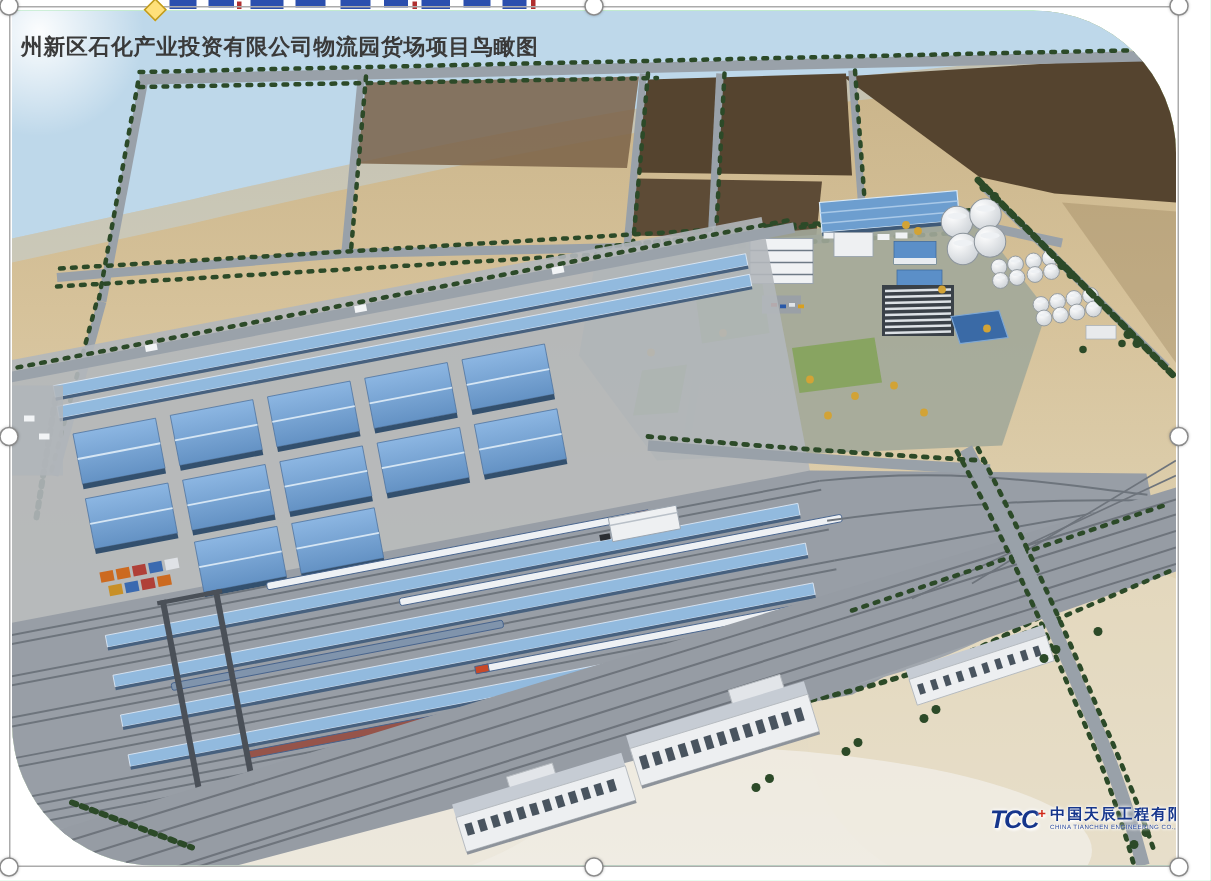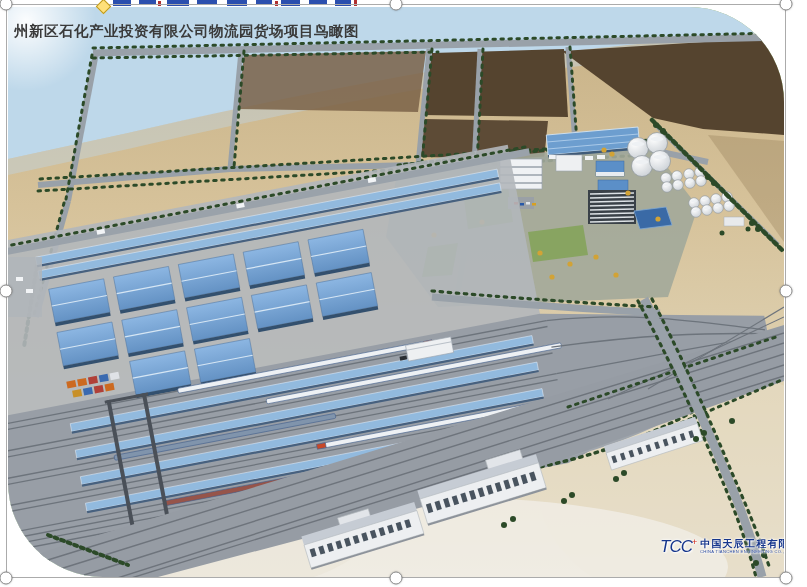--- a/index.html
+++ b/index.html
@@ -8,21 +8,21 @@
   
   .fragments{position:absolute;left:110px;top:0;width:260px;height:7px;}
   
   .picture{position:absolute;left:8px;top:7px;width:776px;height:570px;
            border-radius:0 95px 0 95px;overflow:hidden;background:#86efac;}
   .picture svg{display:block;}
   .caption{position:absolute;left:6px;top:15px;font-size:14.5px;font-weight:bold;
            color:#3a3a3a;letter-spacing:0.5px;white-space:nowrap;}
   .logo{position:absolute;left:652px;top:531px;display:flex;align-items:flex-start;gap:3px;
         white-space:nowrap;text-shadow:0 0 2px #fff,0 0 3px #fff,1px 1px 2px #fff;}
-  .tcc{font-style:italic;font-weight:normal;font-size:17px;color:#16368c;letter-spacing:-1px;line-height:1;}
+  .tcc{font-style:italic;font-weight:bold;font-size:17px;color:#16368c;letter-spacing:-1px;line-height:1;}
   .tcc sup{color:#d02818;font-size:9px;font-style:normal;letter-spacing:0;}
   .logo-col{display:flex;flex-direction:column;}
   .cn{font-size:10px;font-weight:bold;color:#16368c;letter-spacing:1.2px;line-height:1.2;}
   .en{font-size:5px;color:#2a4aa0;letter-spacing:0.4px;line-height:1;transform:scale(0.82);transform-origin:left top;}
   
   .sel-border{position:absolute;left:6px;top:4px;width:780px;height:574px;
               border:1px solid #ababab;box-sizing:border-box;pointer-events:none;}
   .handle{position:absolute;width:13px;height:13px;border-radius:50%;background:#ffffff;
           border:1.4px solid #8c8c8c;box-sizing:border-box;transform:translate(-50%,-50%);
           box-shadow:0 0 2px rgba(0,0,0,.25);}

